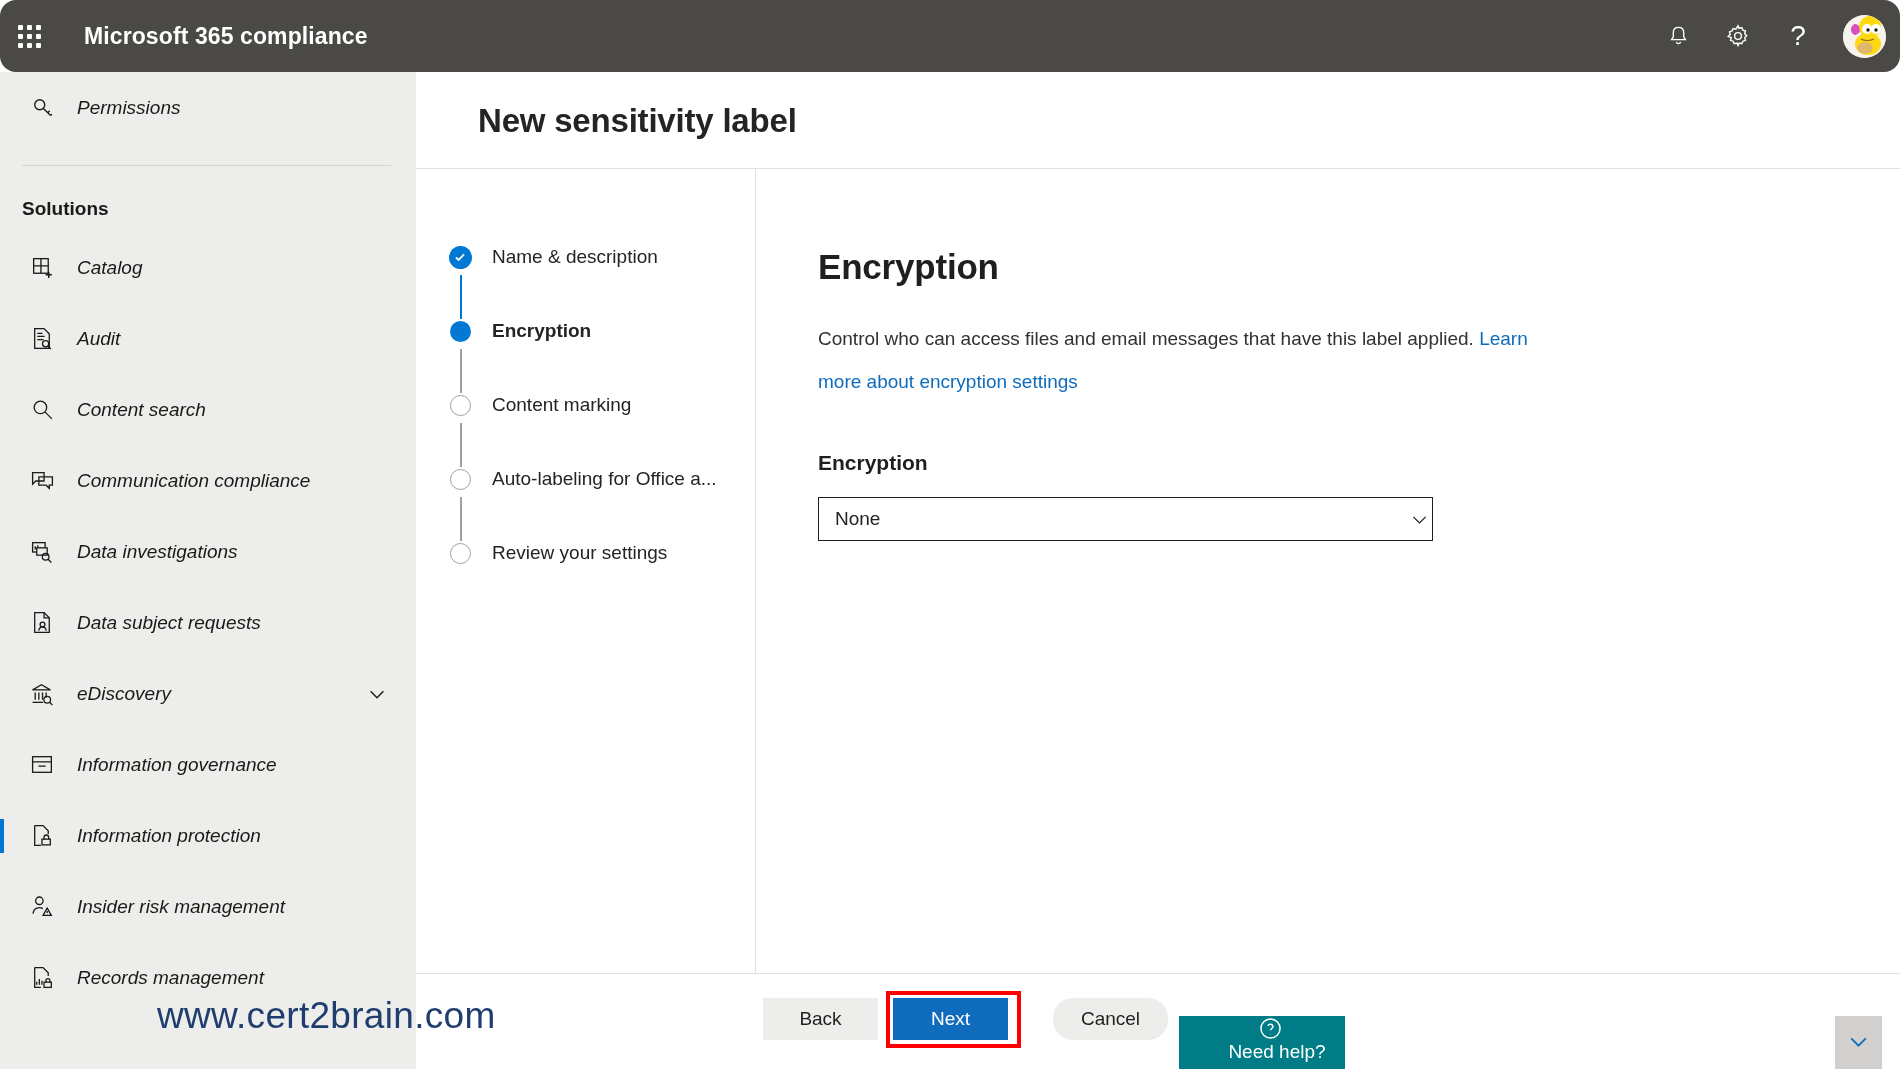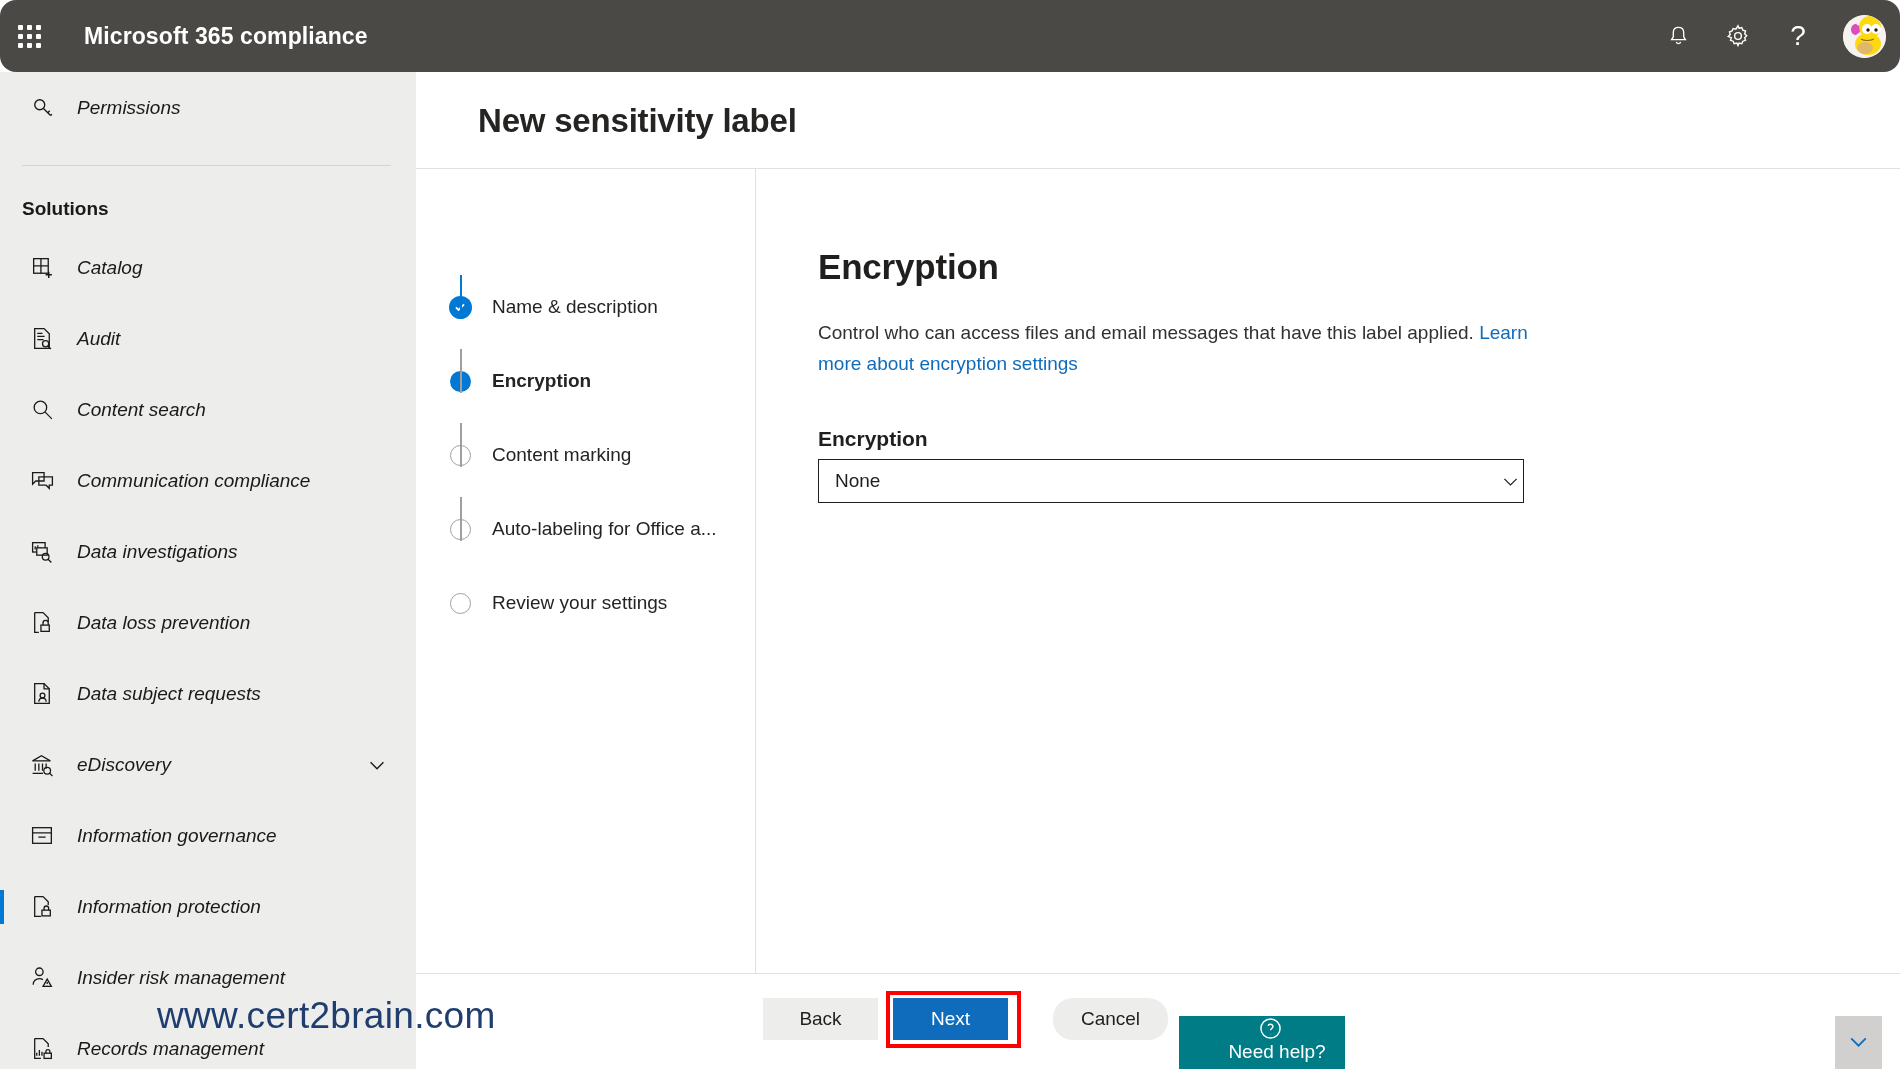--- a/index.html
+++ b/index.html
@@ -138,21 +138,21 @@
   }
   .wizard-col {
     width: 340px;
     border-top: 1px solid #e3e1df;
     border-right: 1px solid #e3e1df;
     padding-top: 76px;
     position: relative;
   }
   .step {
     position: relative;
-    display: flex; align-items: flex-end;
+    display: flex; align-items: flex-start;
     height: 74px;
     padding-left: 32px;
     cursor: pointer;
   }
   .step .bullet {
     position: relative;
     width: 24px; height: 24px;
     flex: 0 0 24px;
     display: flex; align-items: center; justify-content: center;
   }
@@ -194,34 +194,34 @@
   }
   .detail-h1 {
     font-size: 35px;
     font-weight: 700;
     color: #201f1e;
     letter-spacing: -.2px;
   }
   .detail-desc {
     margin-top: 30px;
     font-size: 19px;
-    line-height: 31px;
+    line-height: 43px;
     color: #323130;
     max-width: 730px;
   }
   .detail-desc a { color: #0f6cbd; text-decoration: none; }
   .section-label {
     margin-top: 48px;
     font-size: 21px;
     font-weight: 700;
     color: #201f1e;
   }
   .dropdown {
-    margin-top: 8px;
-    width: 706px; height: 44px;
+    margin-top: 22px;
+    width: 615px; height: 44px;
     border: 1.6px solid #201f1e;
     background: #ffffff;
     display: flex; align-items: center;
     padding: 0 2px 0 16px;
     cursor: pointer;
   }
   .dropdown .dval {
     font-size: 19px; color: #201f1e;
   }
   .dropdown .dchev {
@@ -428,31 +428,20 @@
         <rect x="2.5" y="3.5" width="12" height="9"></rect>
           <path d="M5 10V7M7.5 10V6M10 10V8"></path>
         <rect x="6.5" y="8.5" width="10" height="7" fill="#ededeb"></rect>
         <circle cx="15" cy="17" r="3.2"></circle>
           <path d="M17.4 19.4L20.5 22.5"></path>
       </svg>
     </span>
     <span class="lbl">Data investigations</span>
   </div>
 
-  <div class="nav-item">
-    <span class="ic">
-      <svg width="25" height="25" viewBox="0 0 24 24" fill="none" stroke="#1b1a19" stroke-width="1.25">
-        <path d="M4.5 2.5h8l5 5v4"></path>
-          <path d="M4.5 2.5v19h4"></path>
-        <rect x="10.5" y="14.5" width="8" height="6"></rect>
-          <path d="M12.5 14.5v-2a2.5 2.5 0 015 0v2"></path>
-      </svg>
-    </span>
-    <span class="lbl">Data loss prevention</span>
-  </div>
 
   <div class="nav-item">
     <span class="ic">
       <svg width="25" height="25" viewBox="0 0 24 24" fill="none" stroke="#1b1a19" stroke-width="1.25">
         <path d="M4.5 2.5h9l5 5v14h-14z"></path>
           <path d="M13.5 2.5v5h5"></path>
         <circle cx="12" cy="14" r="2.3"></circle>
           <path d="M8.5 20c0-2.2 1.6-3.6 3.5-3.6S15.5 17.8 15.5 20"></path>
       </svg>
     </span>

